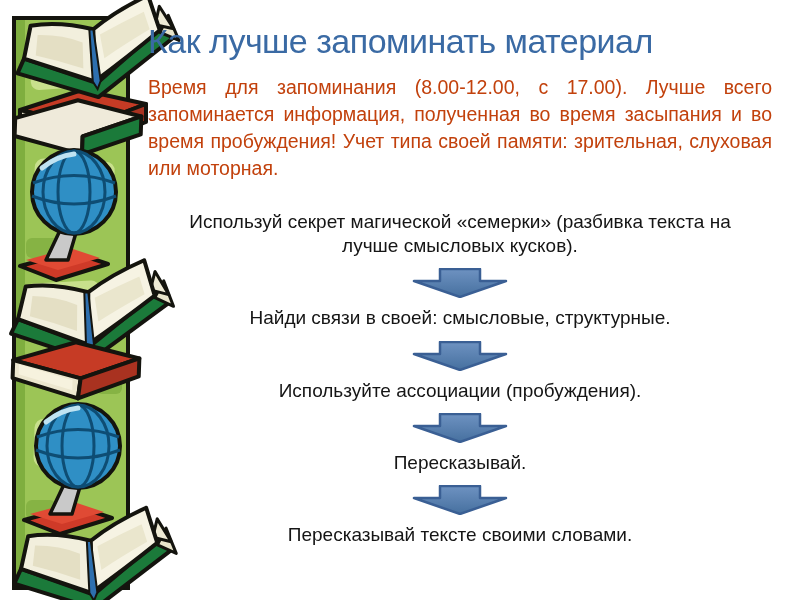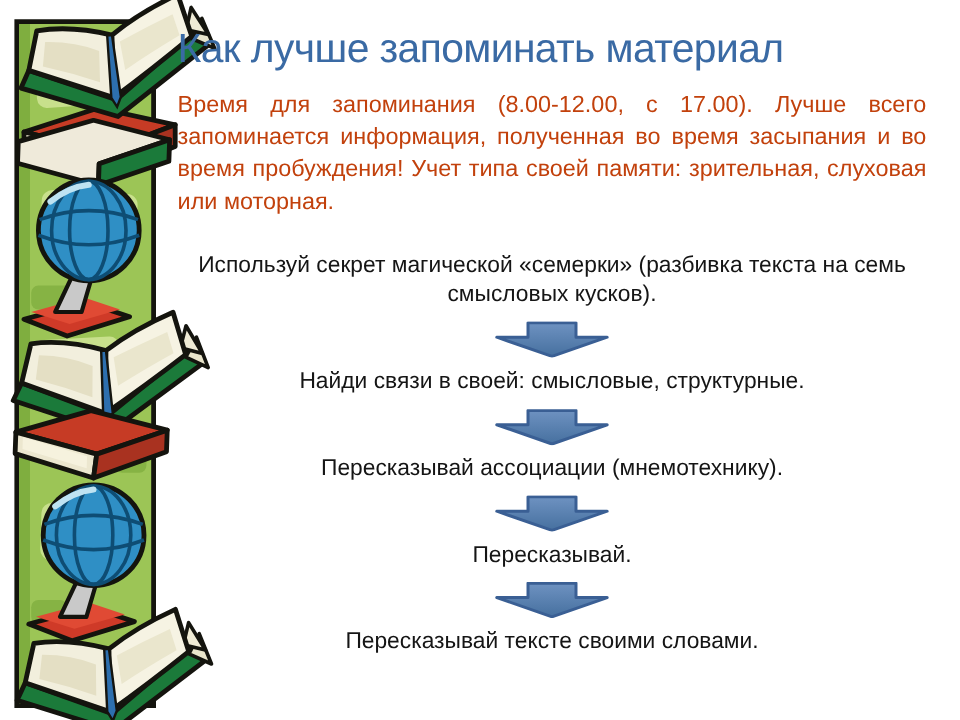--- a/index.html
+++ b/index.html
@@ -96,33 +96,33 @@
     <use href="#globe" transform="translate(16 402)"></use>
     <use href="#openBook" transform="translate(6 512) rotate(-5)"></use>
   </svg>
 
   <div class="content">
     <h1 class="title">Как лучше запоминать материал</h1>
 
     <p class="intro">Время для запоминания (8.00-12.00, с 17.00). Лучше всего запоминается информация, полученная во время засыпания и во время пробуждения! Учет типа своей памяти: зрительная, слуховая или моторная.</p>
 
     <div class="steps">
-      <div class="step">Используй секрет магической «семерки» (разбивка текста на семь смысловых кусков).</div>
+      <div class="step">Используй секрет магической «семерки» (разбивка текста на лучше смысловых кусков).</div>
 
       <svg class="arrow" width="96" height="30" viewBox="0 0 96 30">
         <polygon points="28,1 68,1 68,13 94,13 48,29 2,13 28,13" fill="url(#arrowGrad)" stroke="#3a5f94" stroke-width="2.5" stroke-linejoin="round"></polygon>
       </svg>
 
       <div class="step">Найди связи в своей: смысловые, структурные.</div>
 
       <svg class="arrow" width="96" height="30" viewBox="0 0 96 30">
         <polygon points="28,1 68,1 68,13 94,13 48,29 2,13 28,13" fill="url(#arrowGrad)" stroke="#3a5f94" stroke-width="2.5" stroke-linejoin="round"></polygon>
       </svg>
 
-      <div class="step">Пересказывай ассоциации (мнемотехнику).</div>
+      <div class="step">Используйте ассоциации (пробуждения).</div>
 
       <svg class="arrow" width="96" height="30" viewBox="0 0 96 30">
         <polygon points="28,1 68,1 68,13 94,13 48,29 2,13 28,13" fill="url(#arrowGrad)" stroke="#3a5f94" stroke-width="2.5" stroke-linejoin="round"></polygon>
       </svg>
 
       <div class="step">Пересказывай.</div>
 
       <svg class="arrow" width="96" height="30" viewBox="0 0 96 30">
         <polygon points="28,1 68,1 68,13 94,13 48,29 2,13 28,13" fill="url(#arrowGrad)" stroke="#3a5f94" stroke-width="2.5" stroke-linejoin="round"></polygon>
       </svg>

